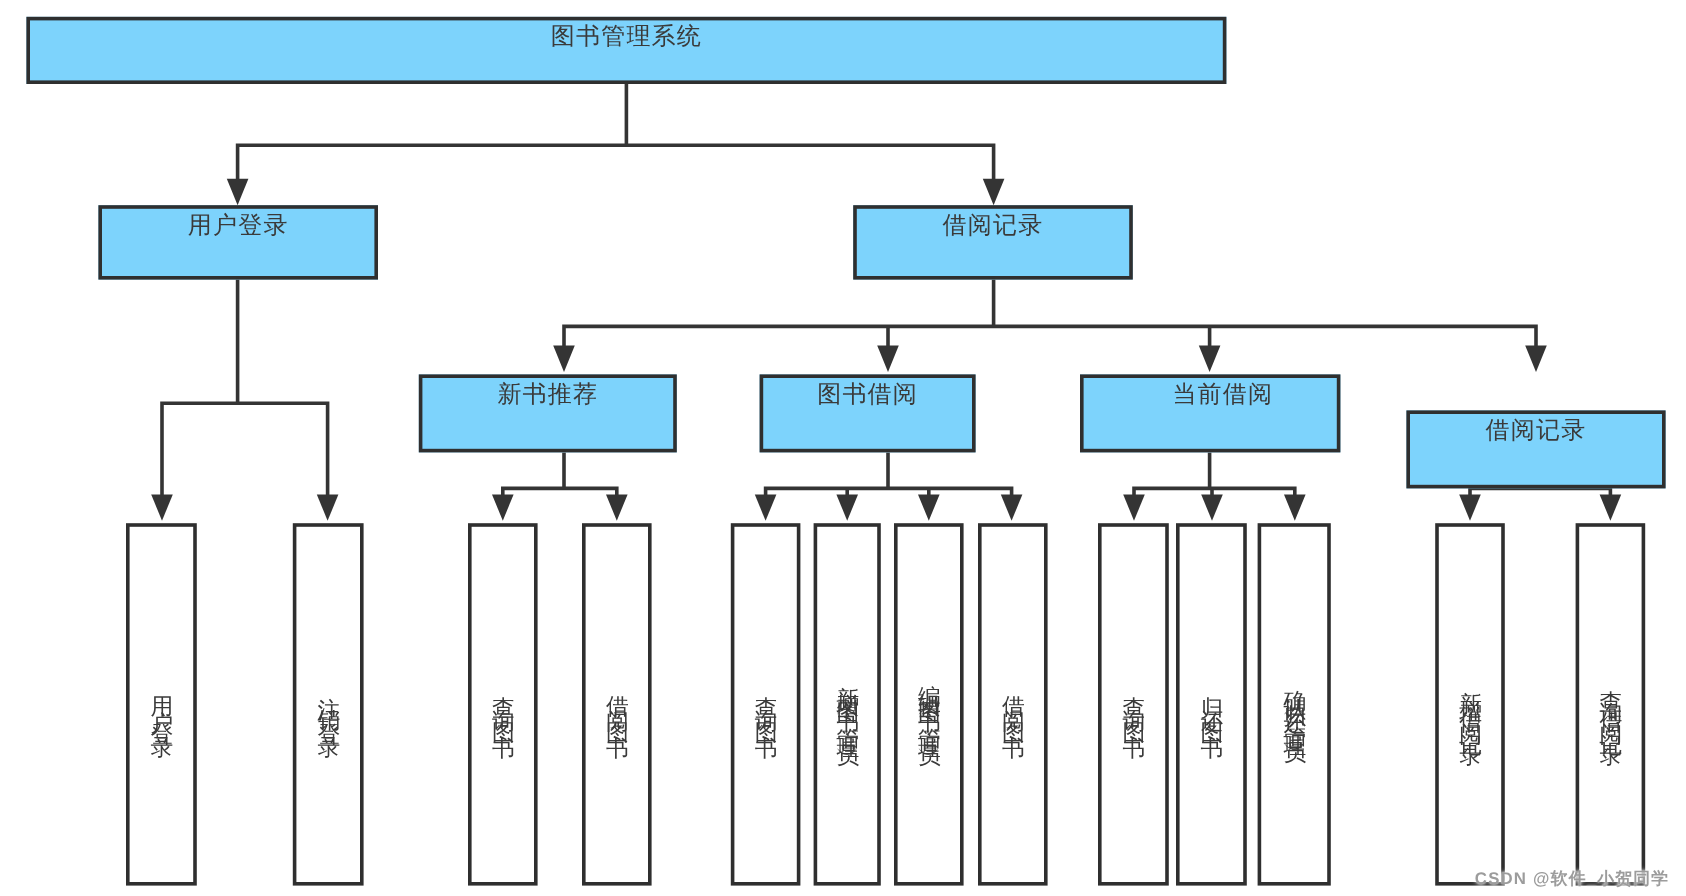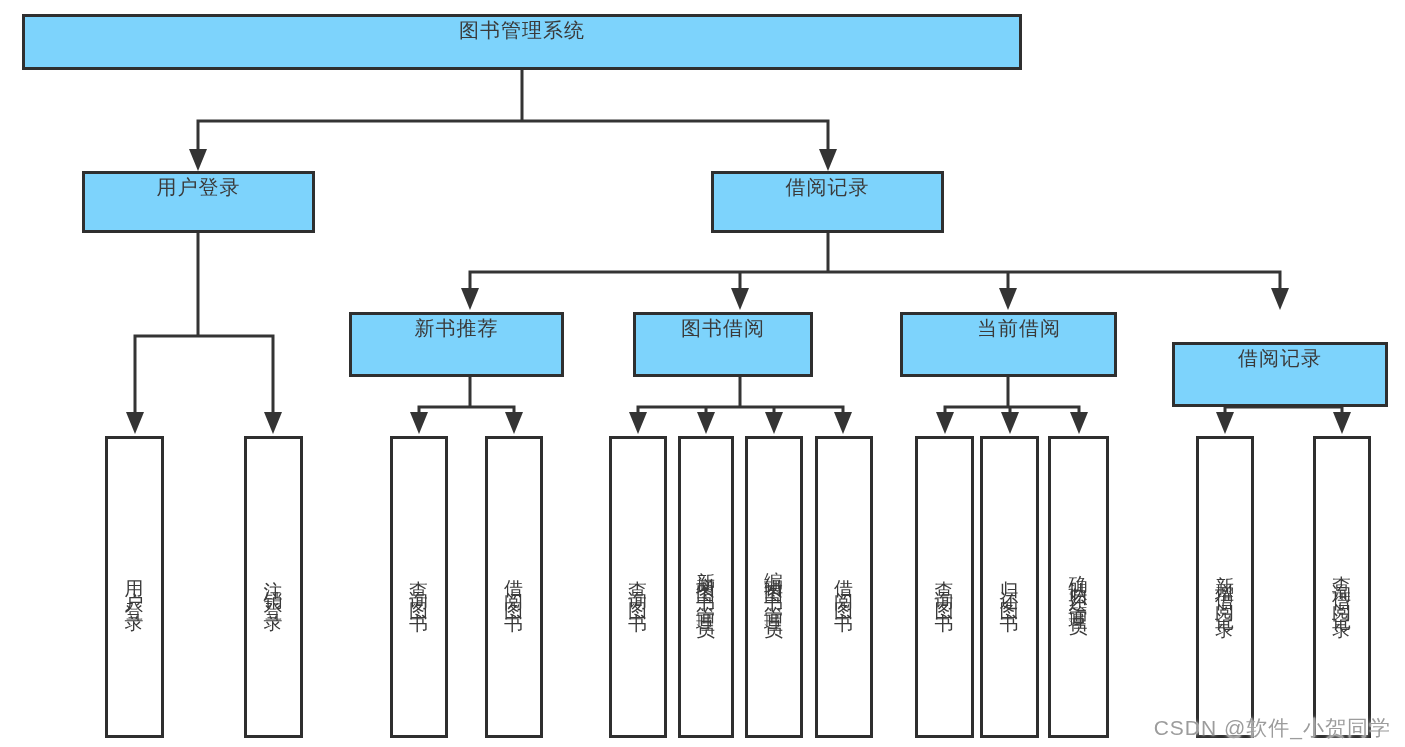--- a/index.html
+++ b/index.html
@@ -29,22 +29,23 @@
   .vbox{
     position:absolute;z-index:2;box-sizing:border-box;
     border:3px solid var(--box-border);background:#fff;
     display:flex;align-items:center;justify-content:center;
     color:var(--text);font-size:19px;
     writing-mode:vertical-rl;text-orientation:mixed;
     letter-spacing:11px;line-height:1;
   }
   .watermark{
     position:absolute;z-index:3;right:14px;bottom:5px;
-    color:var(--watermark);font-size:21px;letter-spacing:1px;
+    color:var(--watermark);font-size:14px;letter-spacing:1px;
     text-shadow:0 0 4px #ffffff,0 0 2px #ffffff;
+    font-weight:bold;
   }
 </style>
 </head>
 <body>
 
 <div class="canvas">
 
   <svg class="connectors" width="1405" height="747" viewBox="0 0 1405 747">
 
     <path class="cline" d="M522 70 V121 M196.5 121 H829.5 M198 120 V152 M828 120 V152"></path>

